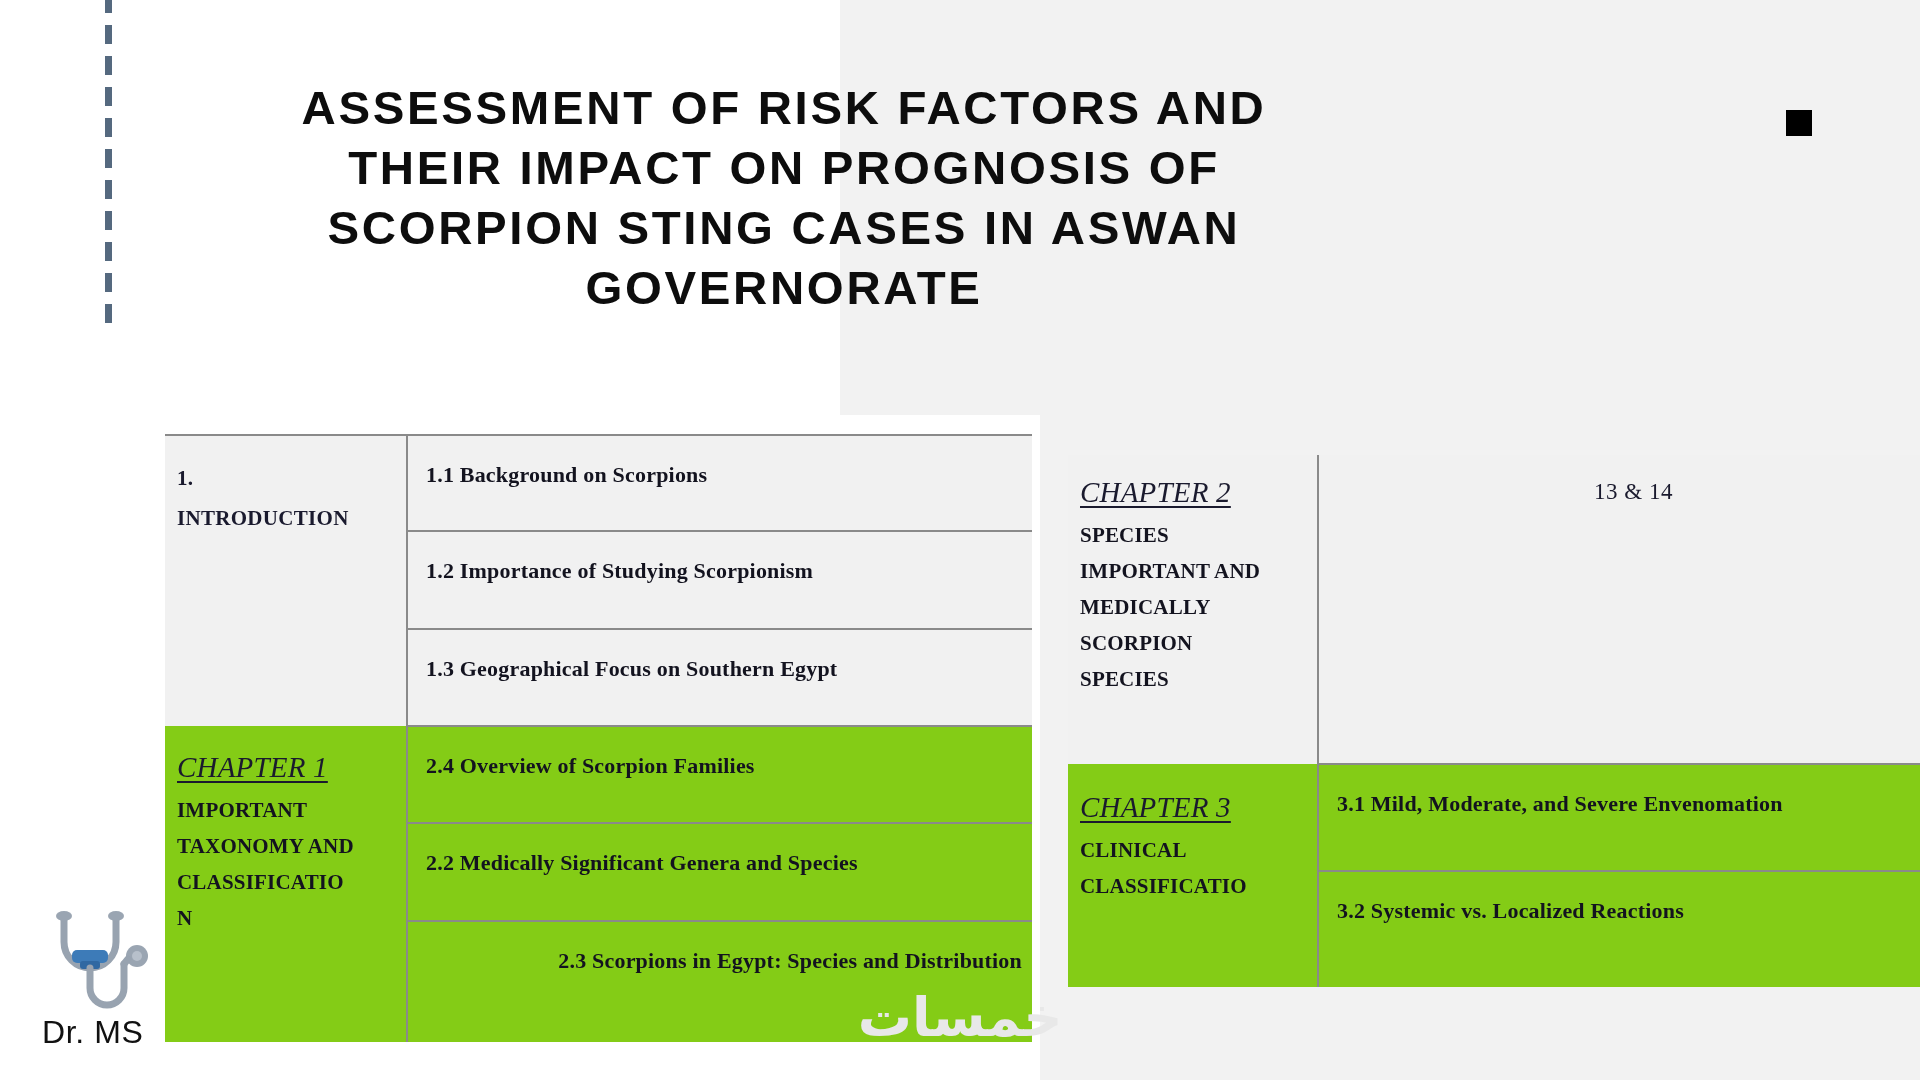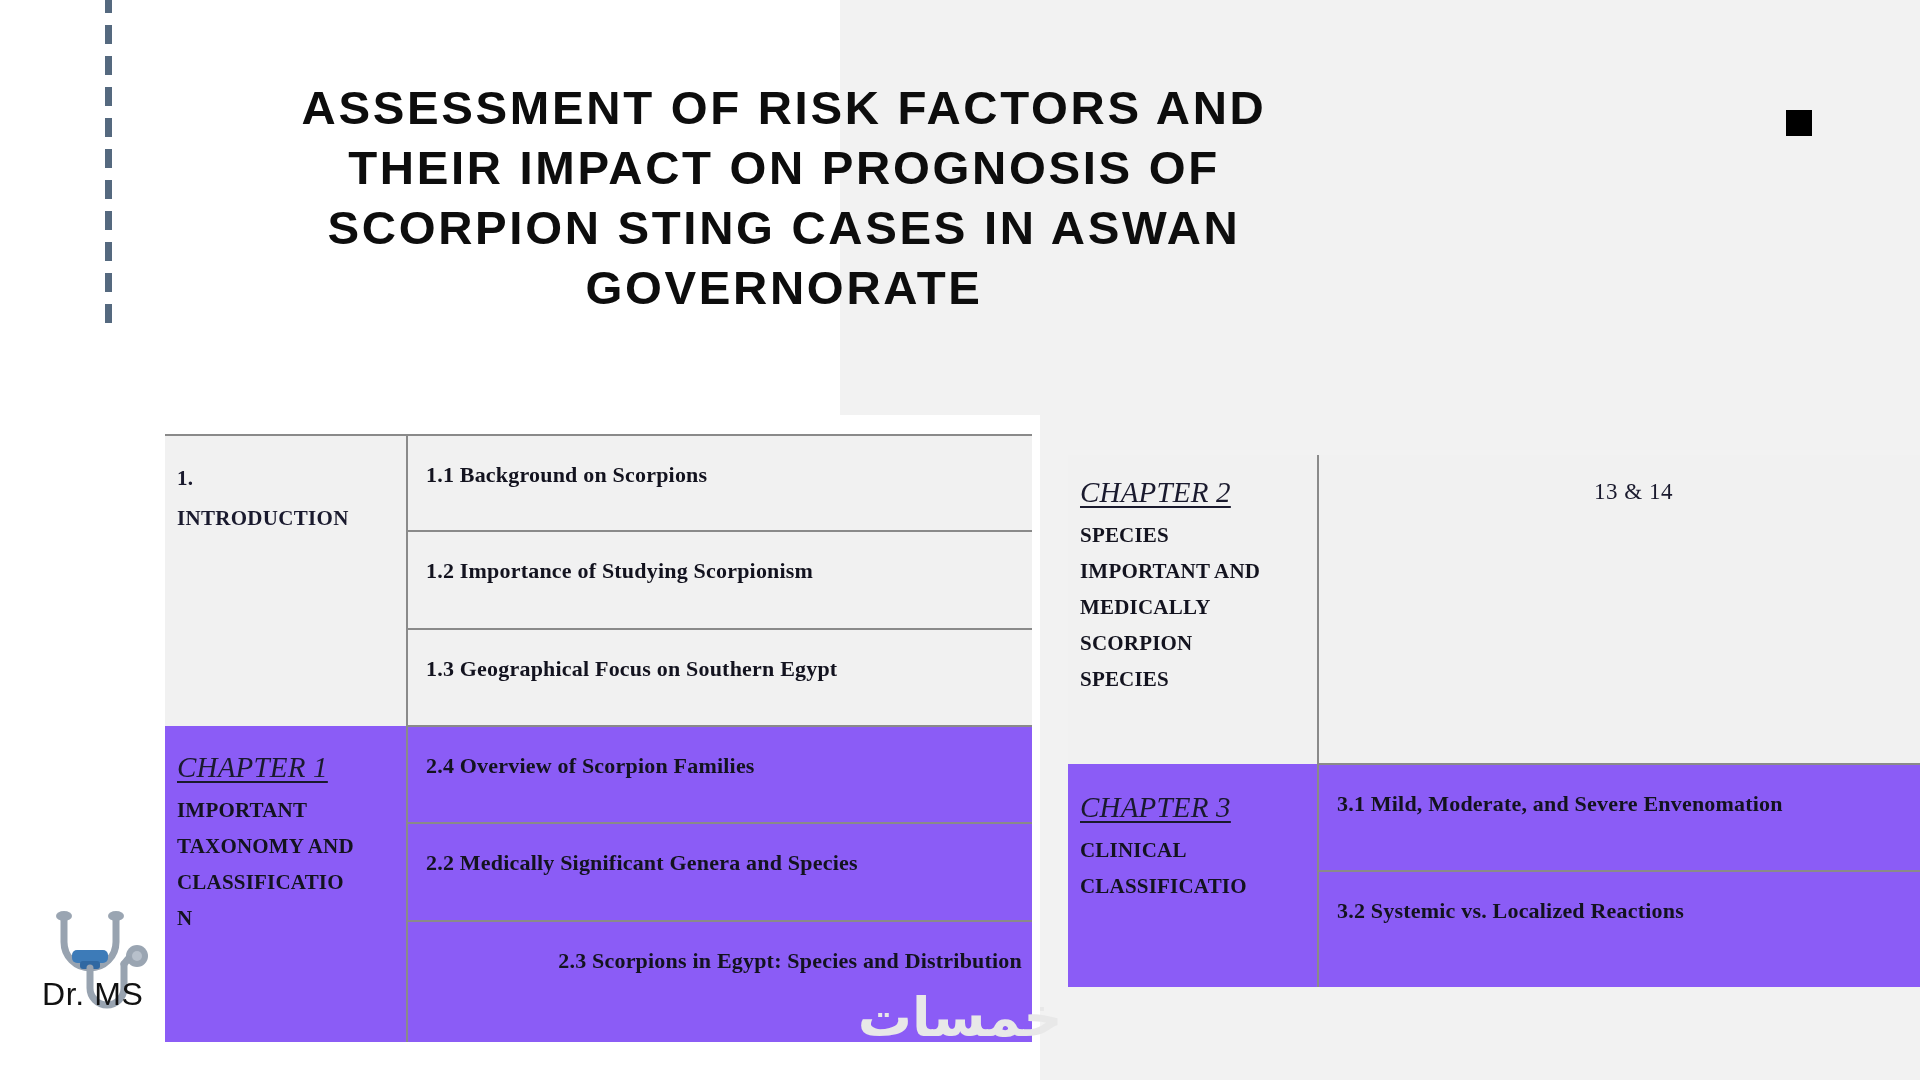--- a/index.html
+++ b/index.html
@@ -114,21 +114,21 @@
   .chapter-sub {
     font-family:"Liberation Serif", serif;
     font-weight:bold;
     font-size:21px;
     line-height:36px;
     color:#13131f;
     letter-spacing:0.2px;
   }
 
   .bg-gray { background:#f1f1f1; }
-  .bg-white { background:#8b5cf6; }
+  .bg-white { background:#84cc16; }
 
   .rule-top { border-top:2px solid #8a8a8a; }
   .vline { border-left:2px solid #8a8a8a; }
 
   
   .tbl-right {
     position:absolute;
     left:1068px; top:455px;
     width:880px; height:532px;
     border-collapse:collapse;
@@ -152,21 +152,21 @@
   }
 
   
   .steth-wrap {
     position:absolute;
     left:42px; top:906px;
     width:120px; height:110px;
   }
   .byline {
     position:absolute;
-    left:42px; top:976px;
+    left:42px; top:1014px;
     font-family:"Liberation Sans", sans-serif;
     font-size:32px;
     color:#111111;
     letter-spacing:0.6px;
   }
 
   
   .watermark {
     position:absolute;
     left:840px; top:986px;

